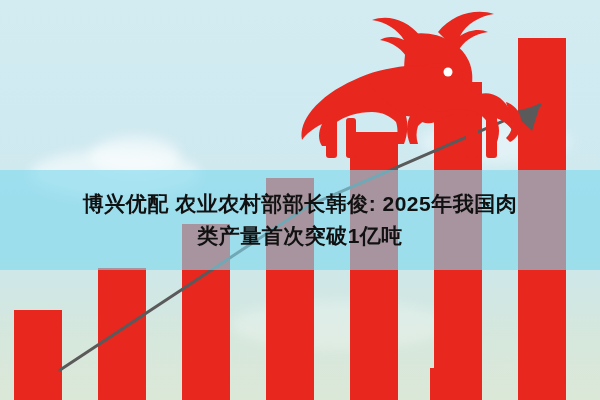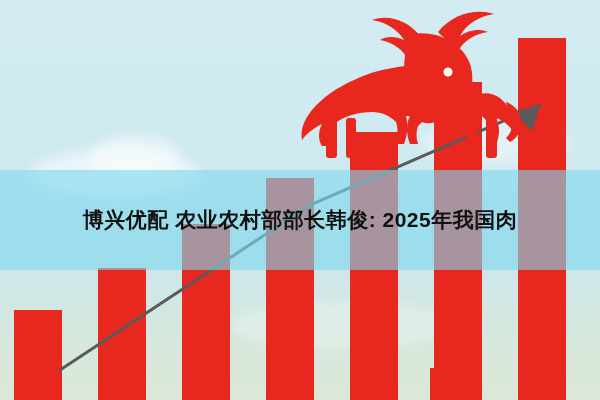--- a/index.html
+++ b/index.html
@@ -157,15 +157,16 @@
       <path d="M236 96 C248 100 254 112 250 124 C248 130 244 134 240 136 L236 132 C242 126 244 118 240 110 Z"></path>
 
       <path d="M150 96 C156 104 168 108 178 104 C174 114 162 120 152 116 C144 112 144 102 150 96 Z"></path>
     </g>
     <circle cx="178" cy="66" r="4.5" fill="#ffffff"></circle>
   </svg>
 
   <div class="band"></div>
   <div class="headline">
     <div class="line1">博兴优配 农业农村部部长韩俊: 2025年我国肉</div>
+    <div class="line2">类产量首次突破1亿吨</div>
   </div>
 
 </div>
 
 </body></html>

